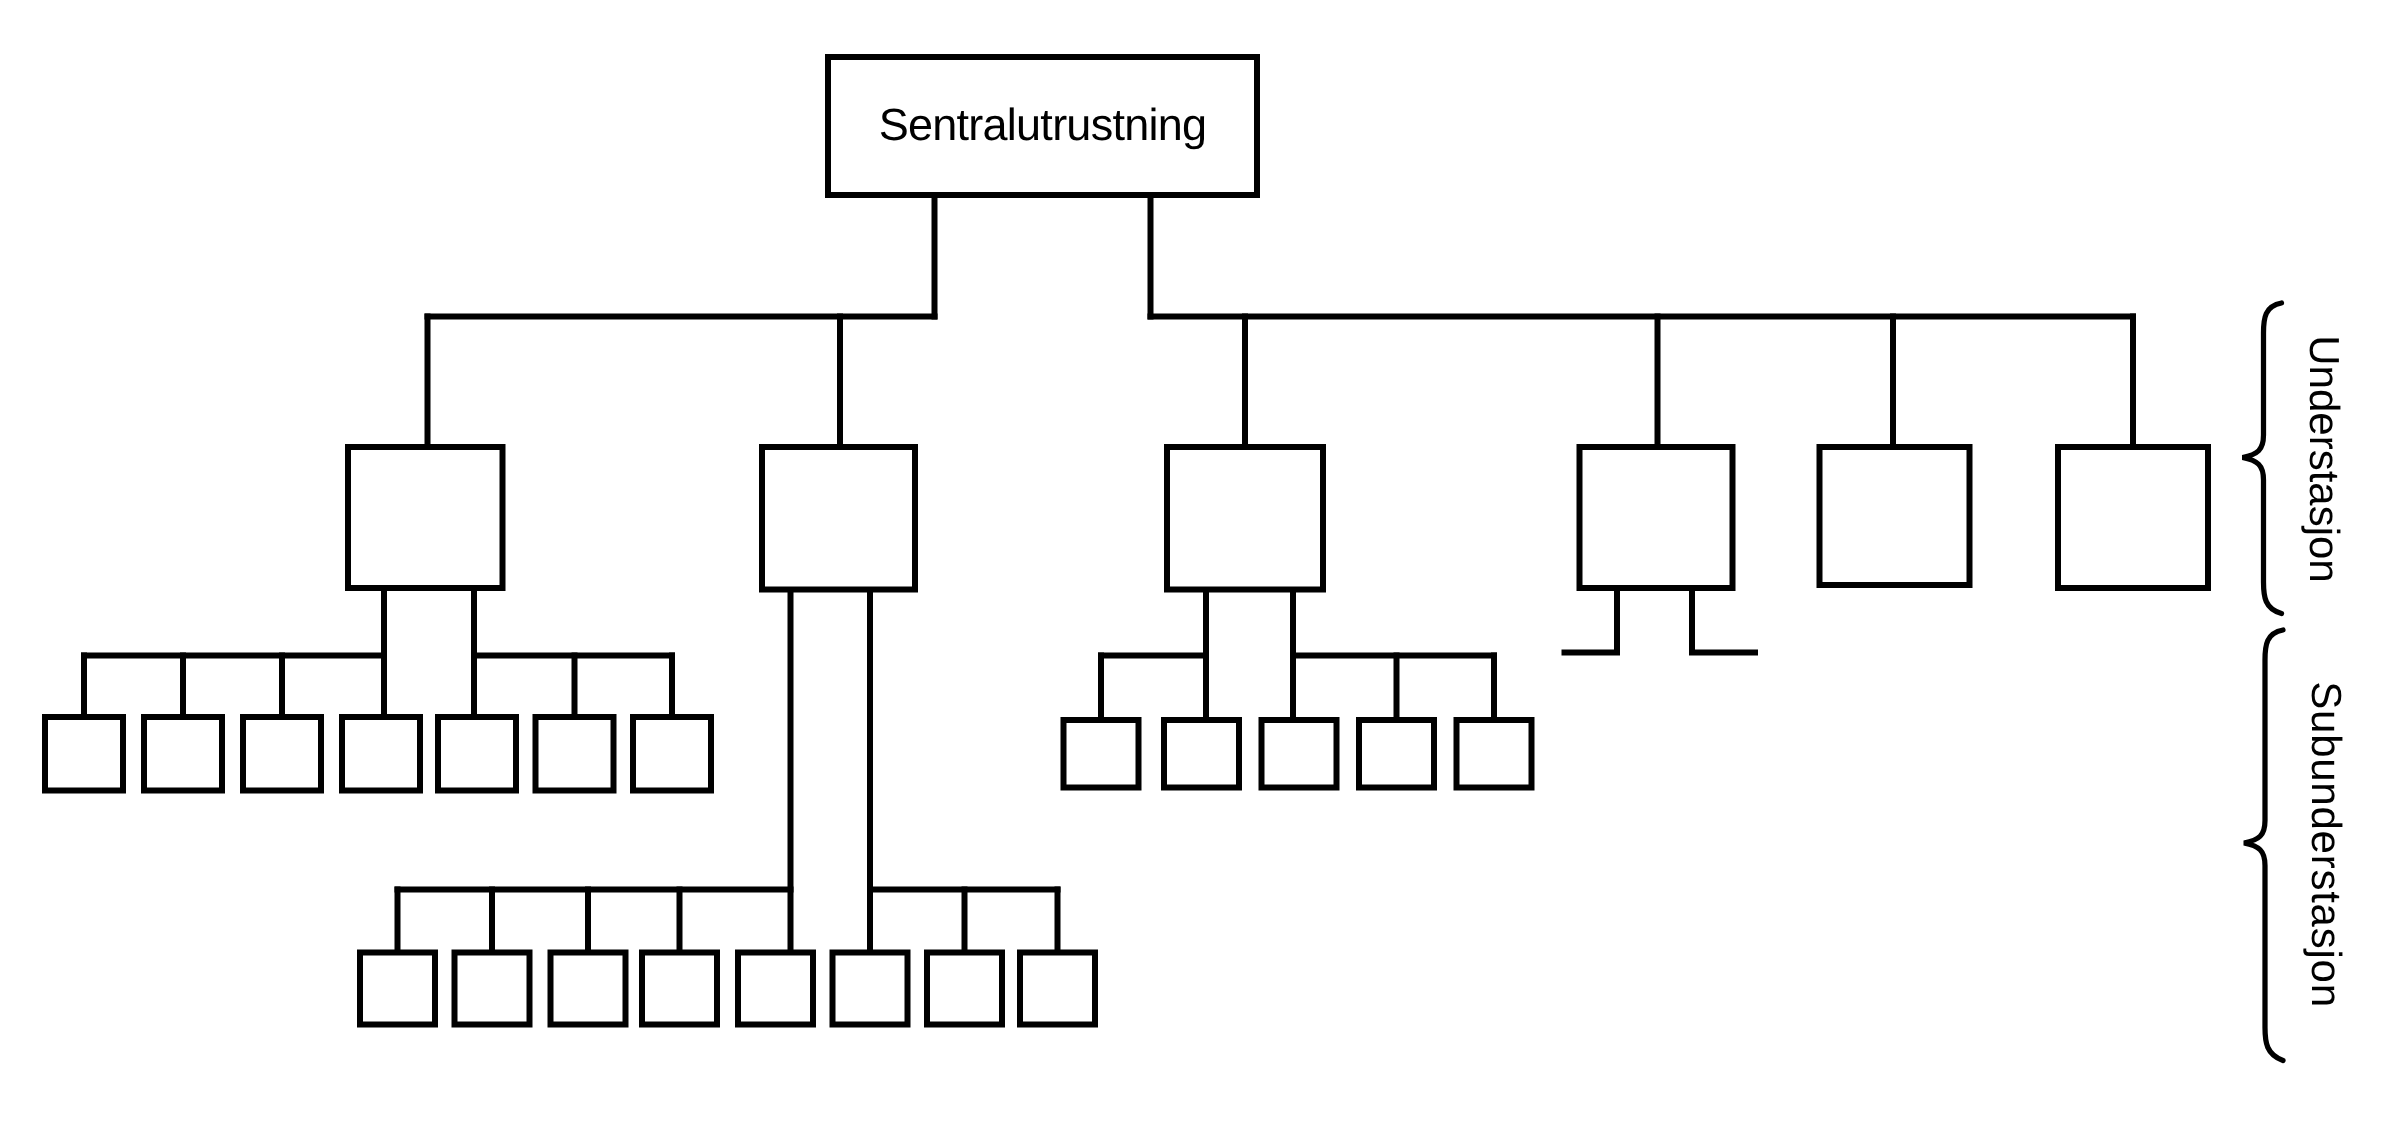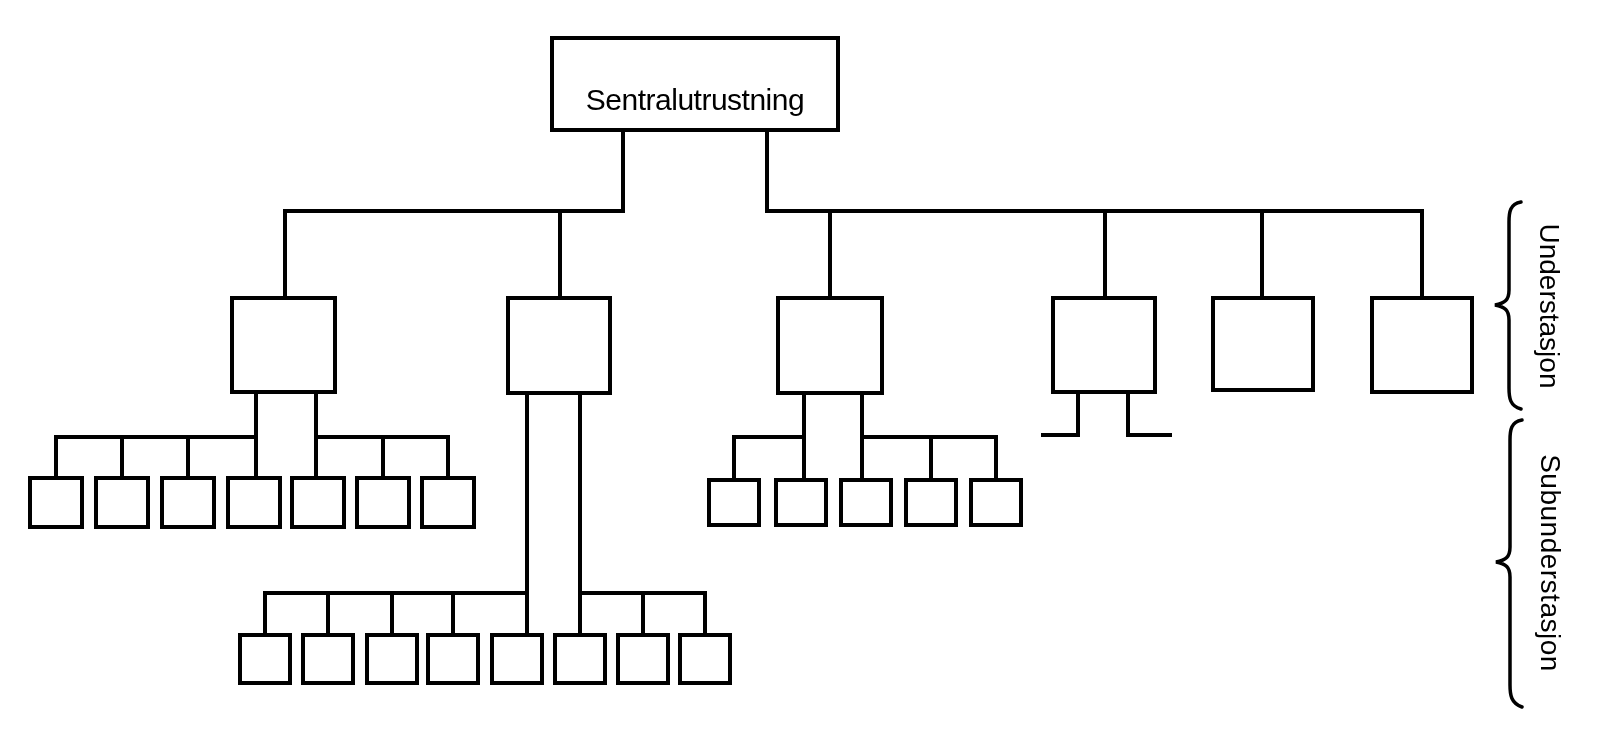--- a/index.html
+++ b/index.html
@@ -23,21 +23,21 @@
   .label {
     position: absolute;
     color: #000000;
     display: flex;
     align-items: center;
     justify-content: center;
     white-space: nowrap;
   }
   .root-label {
     left: 552px;
-    top: 54px;
+    top: 38px;
     width: 286px;
     height: 92px;
     font-size: 30px;
     letter-spacing: -0.5px;
   }
   .understasjon-label {
     left: 1429px;
     top: 291px;
     width: 240px;
     height: 30px;

